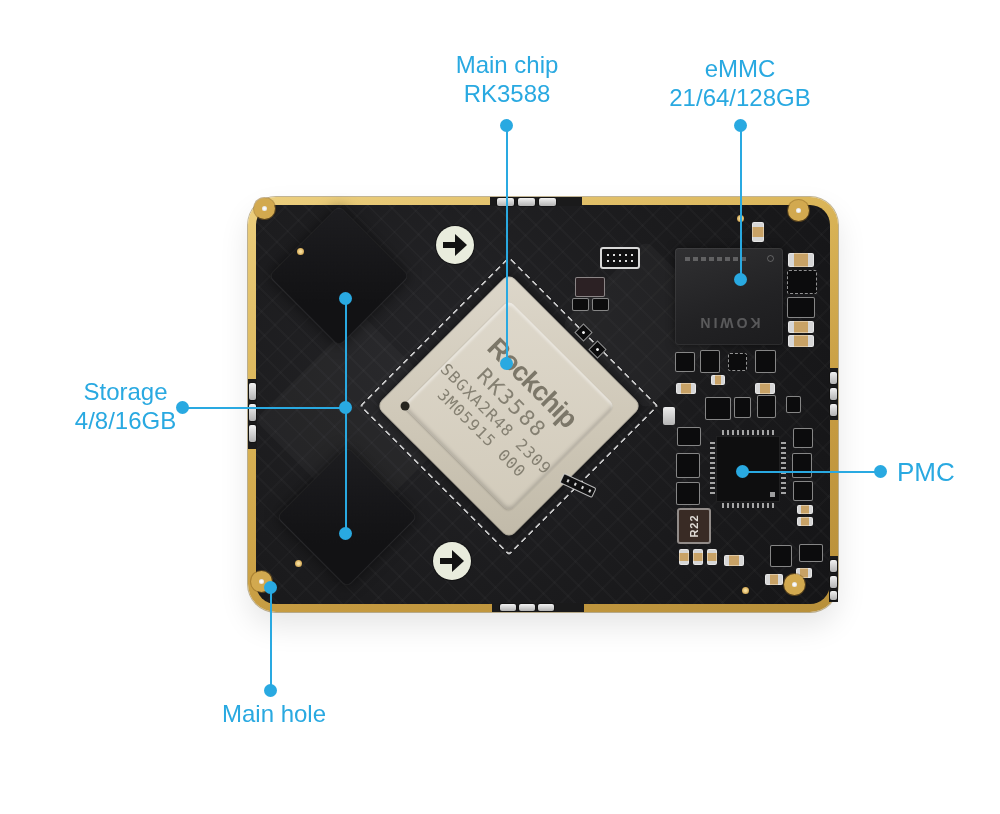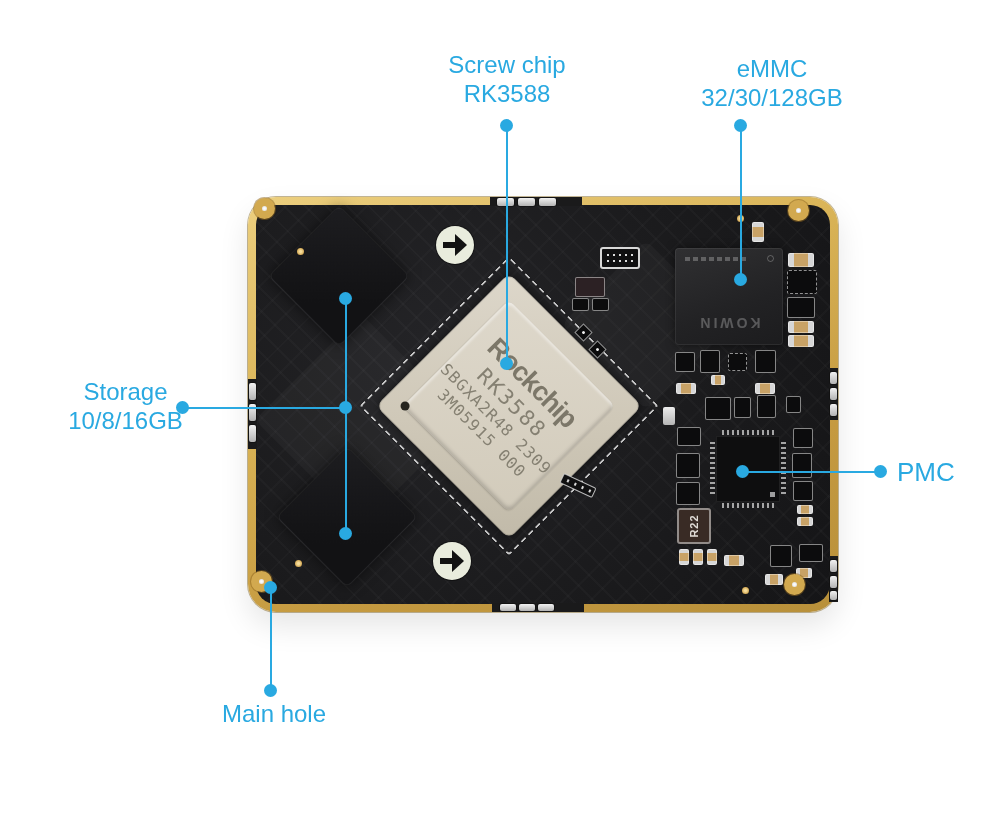--- a/index.html
+++ b/index.html
@@ -259,29 +259,29 @@
 
   <div class="lline h" style="left:743px;top:471px;width:138px"></div>
   <div class="ldot" style="left:736px;top:465px"></div>
   <div class="ldot" style="left:874px;top:465px"></div>
 
   <div class="lline" style="left:270px;top:588px;height:103px"></div>
   <div class="ldot" style="left:264px;top:581px"></div>
   <div class="ldot" style="left:264px;top:684px"></div>
 
   <div class="ann" style="left:407px;top:50px;width:200px">
-    <div>Screw chip</div>
+    <div>Main chip</div>
     <div>RK3588</div>
   </div>
-  <div class="ann" style="left:667px;top:54px;width:210px">
+  <div class="ann" style="left:635px;top:54px;width:210px">
     <div>eMMC</div>
-    <div>32/30/128GB</div>
+    <div>21/64/128GB</div>
   </div>
   <div class="ann" style="left:43px;top:377px;width:165px">
     <div>Storage</div>
-    <div>10/8/16GB</div>
+    <div>4/8/16GB</div>
   </div>
   <div class="ann pmc" style="left:897px;top:457px">PMC</div>
   <div class="ann" style="left:174px;top:699px;width:200px">
     <div>Main hole</div>
   </div>
 
 </div>
 
 </body></html>

